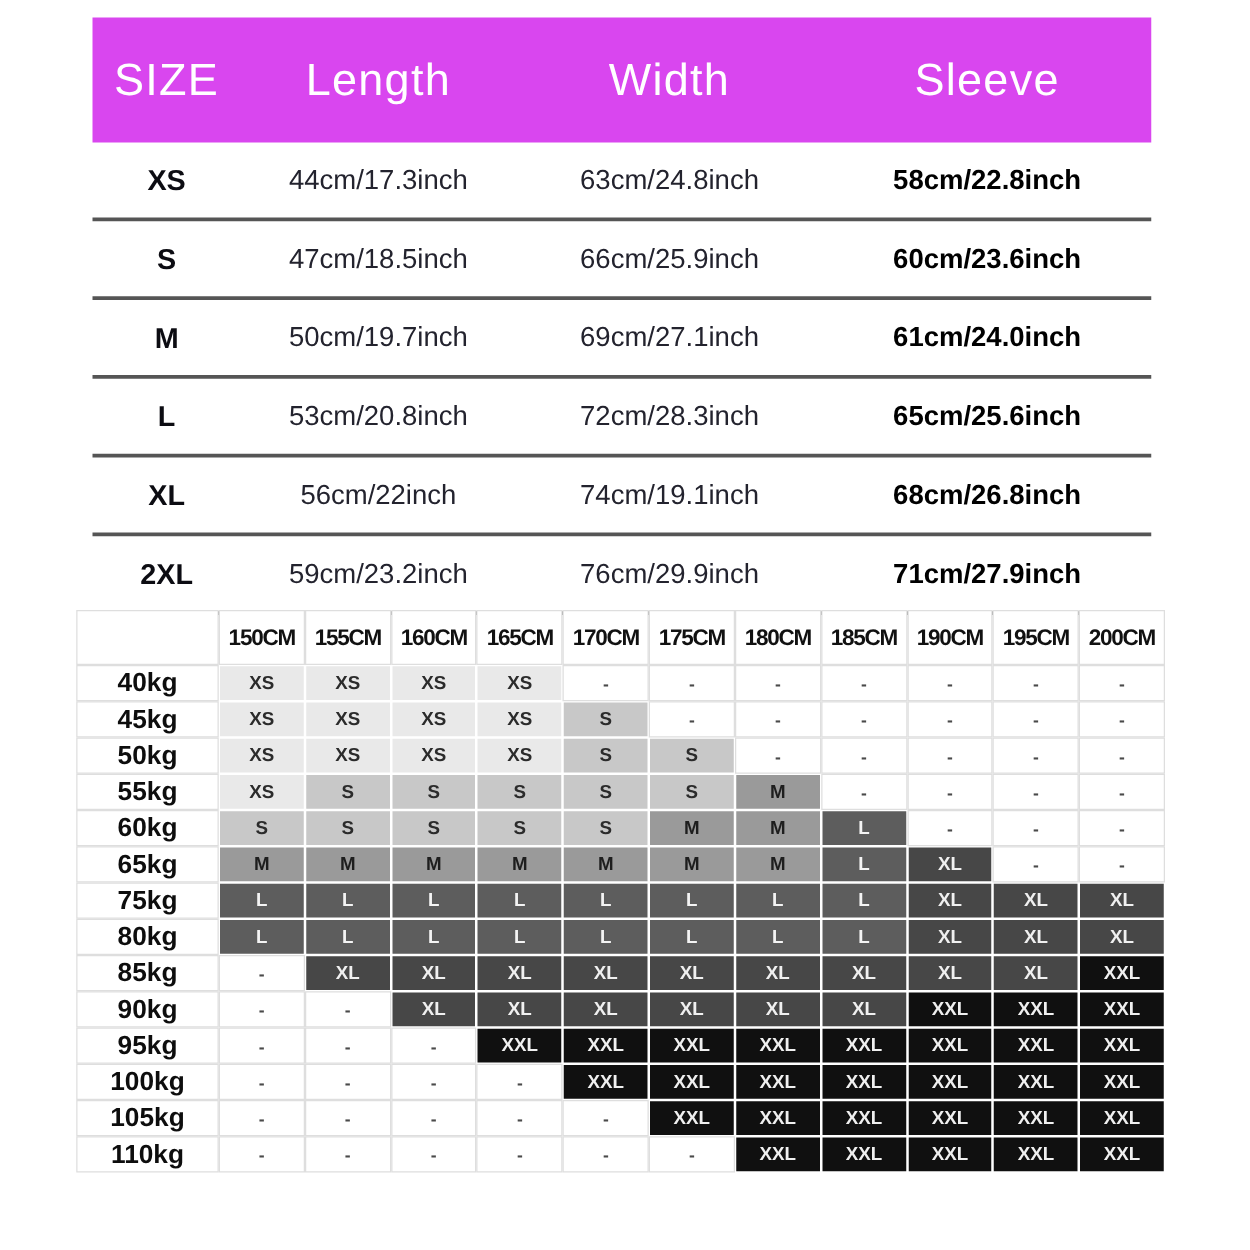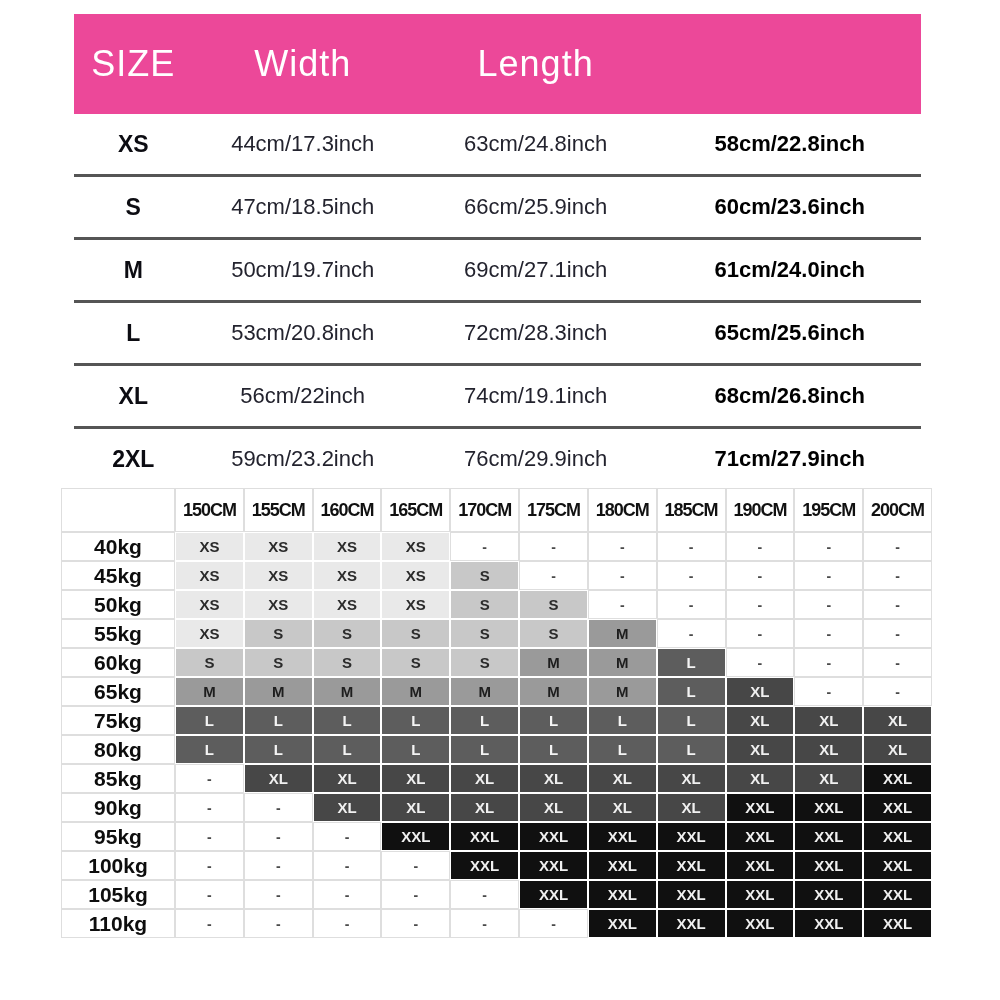--- a/index.html
+++ b/index.html
@@ -45,24 +45,25 @@
   th.weight-h{
     height:27px;font-size:21px;font-weight:bold;color:#0d0d0d;
   }
   td.fit-cell{height:27px;font-size:15px;font-weight:bold;}
   td.empty{font-size:14px;font-weight:bold;color:#4a4a4a;}
 </style>
 </head>
 <body style="background: rgb(255, 255, 255);">
 
 <div class="size-table">
-  <div class="size-header" style="background: #ec4899;">
+  <div class="size-header" style="background: #d946ef;">
     <div>SIZE</div>
+    <div>Length</div>
     <div>Width</div>
-    <div>Length</div>
+    <div>Sleeve</div>
   </div>
   <div id="size-rows">
       <div class="size-row" style="border-bottom-color: rgb(85, 85, 85);">
         <div class="cell-size">XS</div>
         <div class="cell-width">44cm/17.3inch</div>
         <div class="cell-length">63cm/24.8inch</div>
         <div class="cell-sleeve">58cm/22.8inch</div>
       </div>
       <div class="size-row" style="border-bottom-color: rgb(85, 85, 85);">
         <div class="cell-size">S</div>

